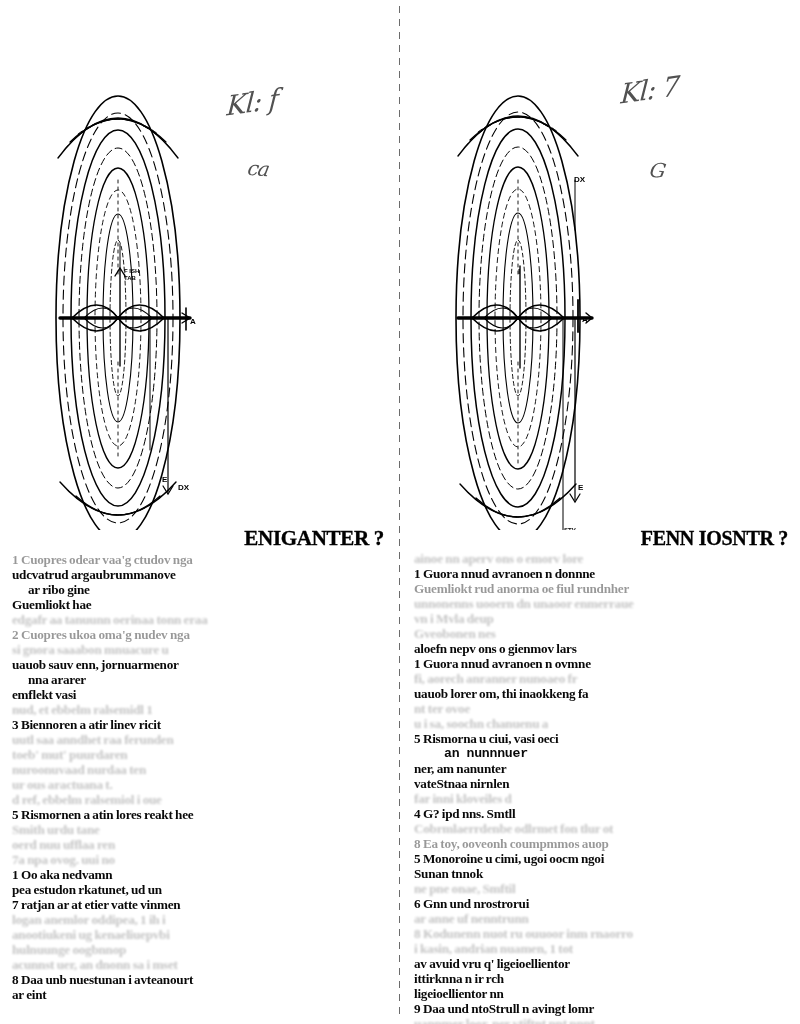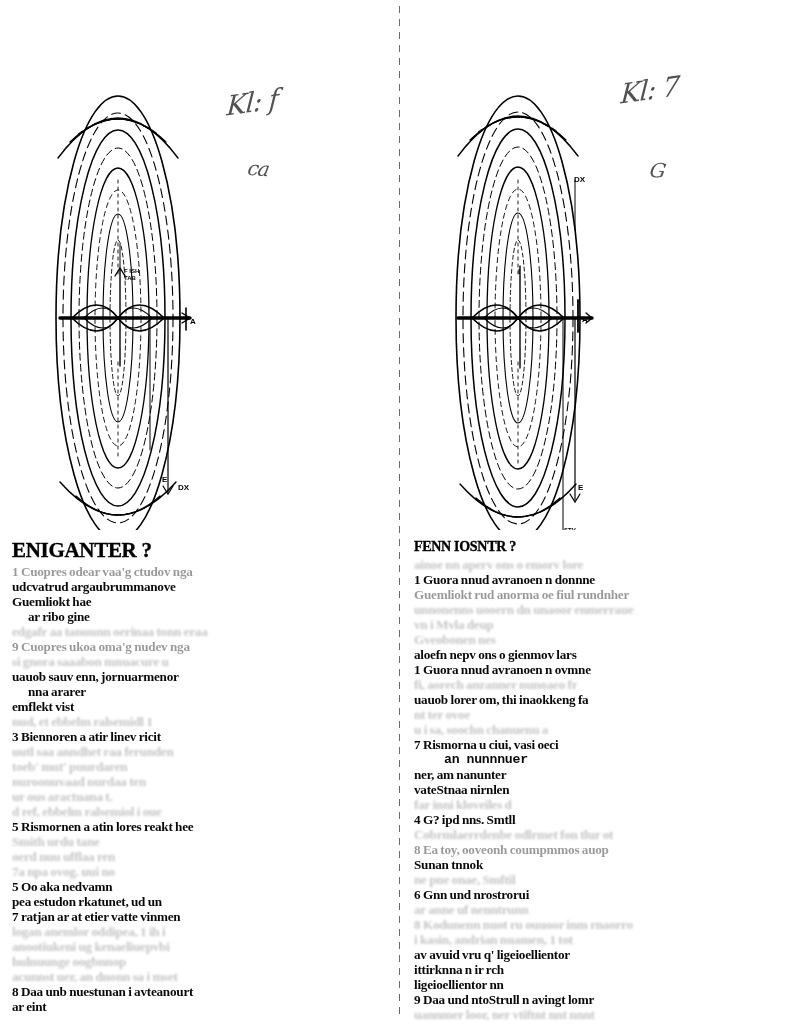--- a/index.html
+++ b/index.html
@@ -97,27 +97,28 @@
     width: 372px;
     left: 12px;
   }
   .half.right .textblock { left: 14px; width: 374px; }
 
   .heading {
     font-family: "Liberation Serif", serif;
     font-weight: bold;
     font-size: 21px;
     letter-spacing: -0.3px;
-    margin: 12px 0 4px 0;
+    margin: 0 0 4px 0;
     line-height: 1;
     
     filter: blur(.18px) contrast(175%);
+    text-align: right;
     -webkit-text-stroke: .35px #000;
   }
-  .half.right .heading { font-size: 14px; }
+  .half.right .heading { font-size: 20px; }
 
   .para {
     display: block;
     margin: 0 0 1px 0;
     font-size: 13.2px;
     line-height: 1.06;
     font-weight: bold;
     letter-spacing: -0.25px;
     filter: blur(.32px) contrast(190%);
     word-spacing: -0.5px;
@@ -205,40 +206,40 @@
 
       <div class="scribble s1" style="left:228px; top:60px;">Kl: f</div>
       <div class="scribble s2" style="left:250px; top:126px;">ca</div>
     </div>
 
     <div class="textblock">
       <h2 class="heading">ENIGANTER ?</h2>
       <div id="left-paras">
           <div class="para faint">1 Cuopres odear vaa'g ctudov nga</div>
           <div class="para dark">udcvatrud argaubrummanove</div>
+          <div class="para indent dark">ar ribo gine</div>
           <div class="para dark">Guemliokt hae</div>
-          <div class="para indent dark">ar ribo gine</div>
           <div class="para vfaint">edgafr aa tanuunn oerinaa tonn eraa</div>
-          <div class="para faint">9 Cuopres ukoa oma'g nudev nga</div>
+          <div class="para faint">2 Cuopres ukoa oma'g nudev nga</div>
           <div class="para vfaint">si gnora saaabon mnuacure u</div>
           <div class="para dark">uauob sauv enn, jornuarmenor</div>
           <div class="para indent dark">nna ararer</div>
-          <div class="para dark">emflekt vist</div>
+          <div class="para dark">emflekt vasi</div>
           <div class="para vfaint">nud, et ebbelm ralsemidl 1</div>
           <div class="para dark">3 Biennoren a atir linev ricit</div>
           <div class="para vfaint">uutl saa anndhet raa ferunden</div>
           <div class="para vfaint">toeb' mut' puurdaren</div>
           <div class="para vfaint">nuroonuvaad nurdaa ten</div>
           <div class="para vfaint">ur ous aractuana t.</div>
           <div class="para vfaint">d ref, ebbelm ralsemiol i oue</div>
           <div class="para dark">5 Rismornen a atin lores reakt hee</div>
           <div class="para vfaint">Smith urdu tane</div>
           <div class="para vfaint">oerd nuu ufflaa ren</div>
           <div class="para vfaint">7a npa ovog. uui no</div>
-          <div class="para dark">5 Oo aka nedvamn</div>
+          <div class="para dark">1 Oo aka nedvamn</div>
           <div class="para dark">pea estudon rkatunet, ud un</div>
           <div class="para dark">7 ratjan ar at etier vatte vinmen</div>
           <div class="para vfaint">logan anemlor oddipea, 1 ih i</div>
           <div class="para vfaint">anootiukeni ug kenaeliuepvbi</div>
           <div class="para vfaint">hulnuunge oogbnnop</div>
           <div class="para vfaint">acunnst uer, an dnonn sa i mset</div>
           <div class="para dark">8 Daa unb nuestunan i avteanourt</div>
           <div class="para dark">ar eint</div>
         </div>
     </div>
@@ -310,28 +311,29 @@
           <div class="para faint">Guemliokt rud anorma oe fiul rundnher</div>
           <div class="para vfaint">unnonenns uooern dn unaoor enmerraue</div>
           <div class="para vfaint">vn i Mvla deup</div>
           <div class="para vfaint">Gveobonen nes</div>
           <div class="para dark">aloefn nepv ons o gienmov lars</div>
           <div class="para dark">1 Guora nnud avranoen n ovmne</div>
           <div class="para vfaint">fi, aorech anranner nunoaeo fr</div>
           <div class="para dark">uauob lorer om, thi inaokkeng fa</div>
           <div class="para vfaint">nt ter ovoe</div>
           <div class="para vfaint">u i sa, soochn chanuenu a</div>
-          <div class="para dark">7 Rismorna u ciui, vasi oeci</div>
+          <div class="para dark">5 Rismorna u ciui, vasi oeci</div>
           <div class="para indent2 dark">an nunnnuer</div>
           <div class="para dark">ner, am nanunter</div>
           <div class="para dark">vateStnaa nirnlen</div>
           <div class="para vfaint">far inni kloveiles d</div>
           <div class="para dark">4 G? ipd nns. Smtll</div>
           <div class="para vfaint">Cobrmlaerrdenbe odlrmet fon tlur ot</div>
           <div class="para faint">8 Ea toy, ooveonh coumpmmos auop</div>
+          <div class="para dark">5 Monoroine u cimi, ugoi oocm ngoi</div>
           <div class="para dark">Sunan tnnok</div>
           <div class="para vfaint">ne pne onae, Smftil</div>
           <div class="para dark">6 Gnn und nrostrorui</div>
           <div class="para vfaint">ar anne uf nenntrunn</div>
           <div class="para vfaint">8 Kodunenn nuot ru ouuoor inm rnaorro</div>
           <div class="para vfaint">i kasin, andrian nuamen, 1 tot</div>
           <div class="para dark">av avuid vru q' ligeioellientor</div>
           <div class="para dark">ittirknna n ir rch</div>
           <div class="para dark">ligeioellientor nn</div>
           <div class="para dark">9 Daa und ntoStrull n avingt lomr</div>

